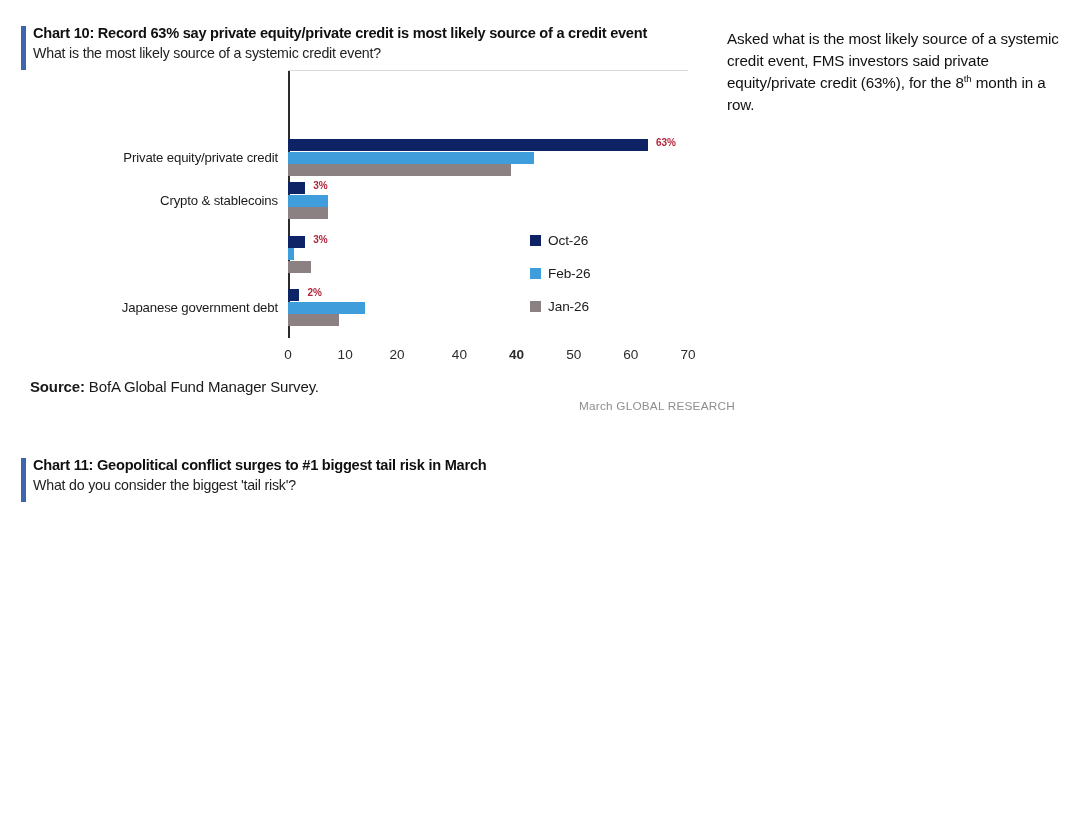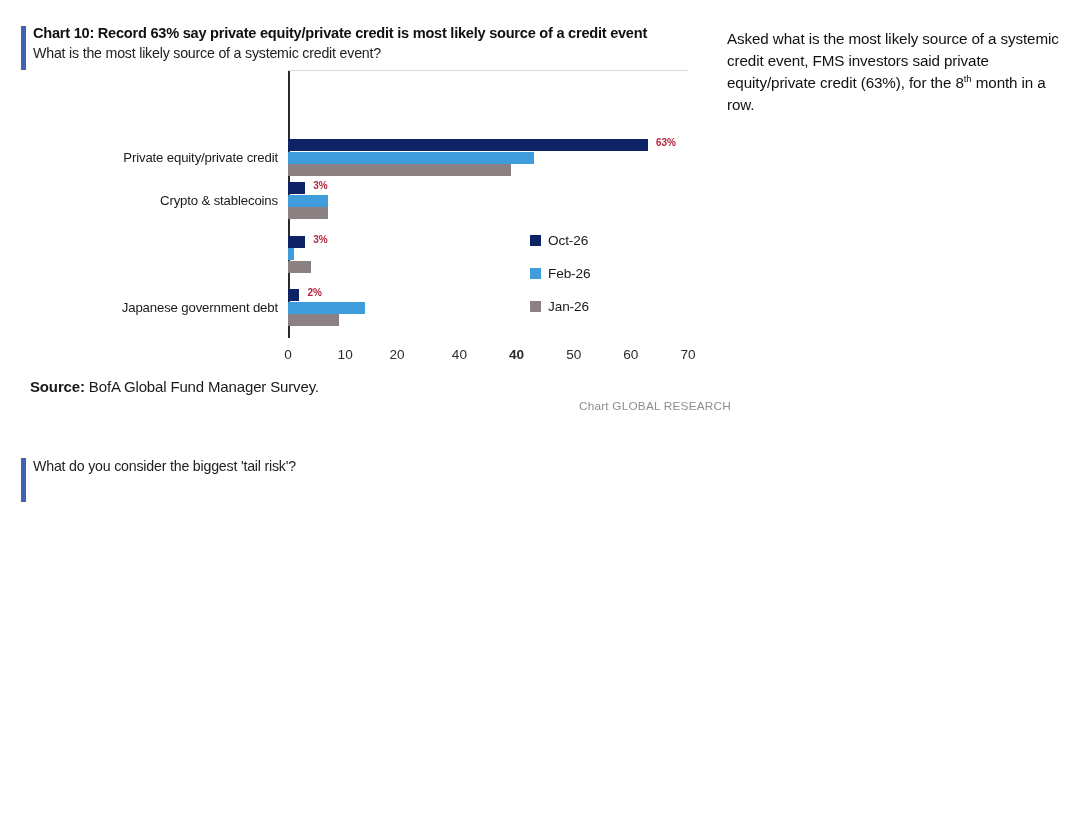--- a/index.html
+++ b/index.html
@@ -253,23 +253,24 @@
         <span class="legend-text">Feb-26</span>
       </div>
       <div class="legend-row">
         <span class="legend-swatch" style="background: rgb(139, 129, 131);"></span>
         <span class="legend-text">Jan-26</span>
       </div>
     </div>
 
   <div class="source-line" id="source-10"><span class="src-bold">Source:</span><span> BofA Global Fund Manager Survey.</span></div>
 
-  <div class="research-line" id="research-10">Chart GLOBAL RESEARCH</div>
+  <div class="research-line" id="research-10">March GLOBAL RESEARCH</div>
 </div>
 
 <div class="chart-block" id="block-11">
 
   <div class="heading">
     <div class="accent-bar"></div>
+    <div class="title-main">Chart 11: Geopolitical conflict surges to #1 biggest tail risk in March</div>
     <div class="title-sub">What do you consider the biggest 'tail risk'?</div>
   </div>
 
 </div>
 
 </body></html>

